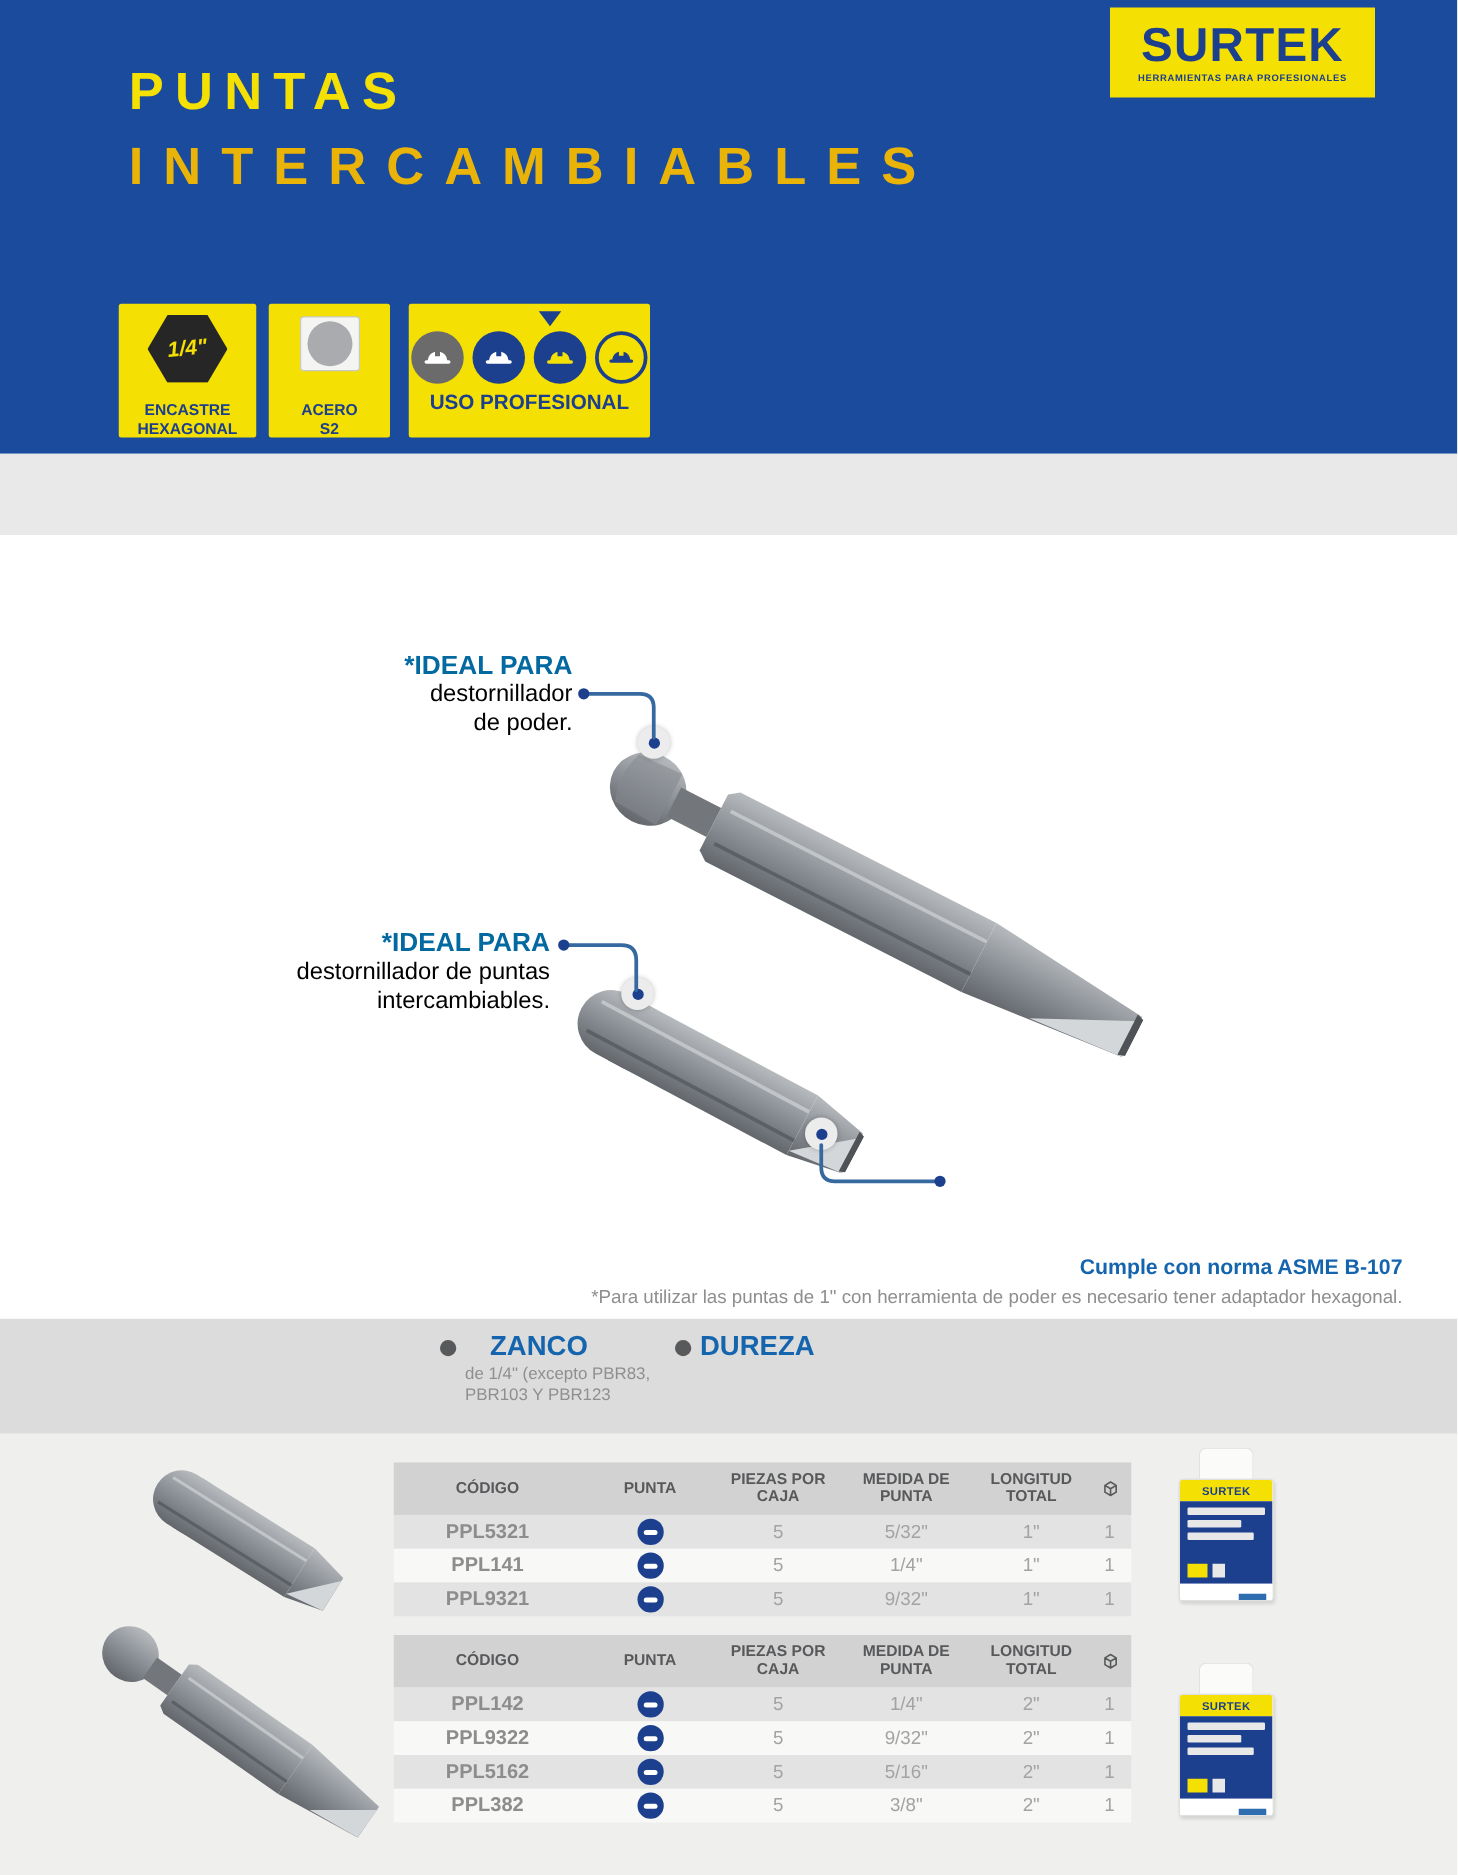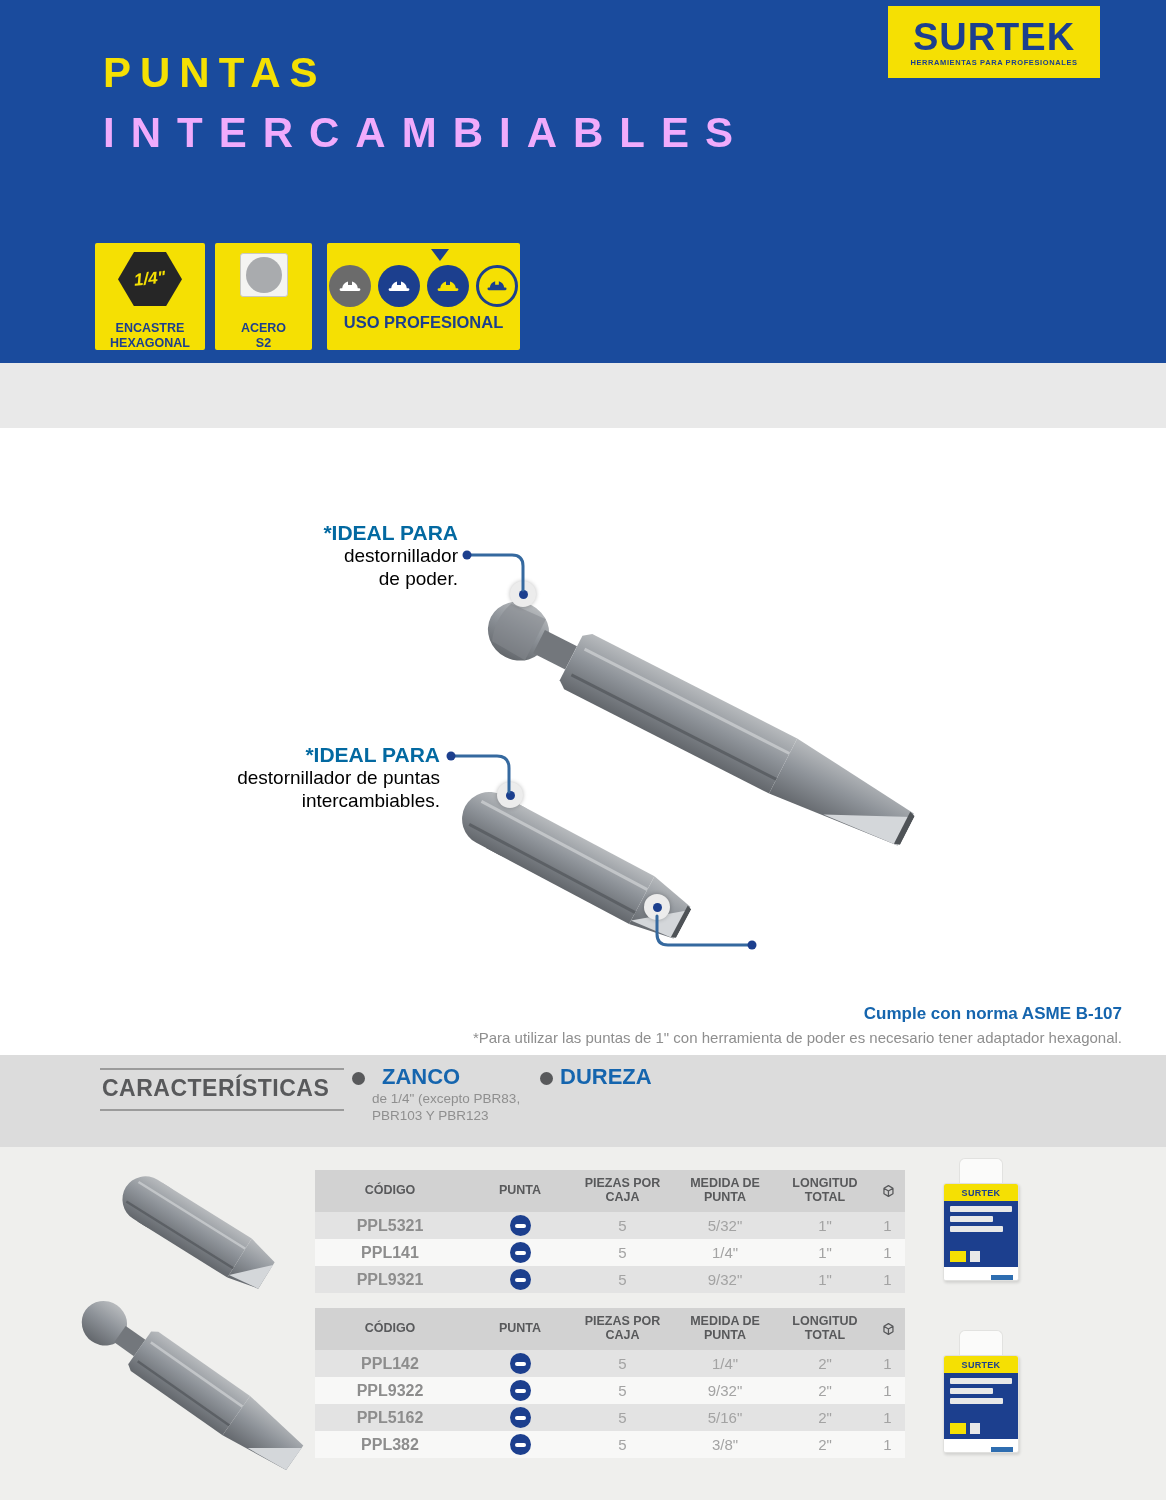--- a/index.html
+++ b/index.html
@@ -7,21 +7,21 @@
         font-family:"Liberation Sans", sans-serif;}
 
   
   .top-header{position:absolute;left:0;top:0;width:1166px;height:363px;background:#1A4B9D;}
   .logo-box{position:absolute;right:66px;top:6px;width:212px;height:72px;background:#F5E003;
             display:flex;flex-direction:column;align-items:center;justify-content:center;}
   .logo-brand{color:#1C3F8E;font-weight:bold;font-size:38px;letter-spacing:1px;line-height:1;}
   .logo-tagline{color:#1C3F8E;font-weight:bold;font-size:7.5px;letter-spacing:.6px;margin-top:2px;}
   .title1{position:absolute;left:103px;top:52px;color:#F5E003;font-weight:bold;
           font-size:42px;letter-spacing:9px;line-height:1;}
-  .title2{position:absolute;left:103px;top:112px;color:#f0abfc;font-weight:bold;
+  .title2{position:absolute;left:103px;top:112px;color:#eab308;font-weight:bold;
           font-size:42px;letter-spacing:16px;line-height:1;}
 
   
   .badge{position:absolute;top:243px;background:#F5E003;border-radius:2px;
          display:flex;flex-direction:column;align-items:center;justify-content:flex-start;}
   .badge-encastre{left:95px;width:110px;height:107px;}
   .badge-acero{left:215px;width:97px;height:107px;}
   .badge-uso{left:327px;width:193px;height:107px;}
   .badge-label{color:#1C3F8E;font-weight:bold;font-size:12.5px;line-height:1.15;text-align:center;}
   .hexagon{width:64px;height:56px;margin-top:9px;background:#262626;
@@ -235,24 +235,23 @@
     <div class="co-title">*IDEAL PARA</div>
     <div class="co-body">destornillador de puntas</div>
     <div class="co-body">intercambiables.</div>
   </div>
 
 
   <div class="norm-text">Cumple con norma ASME B-107</div>
   <div class="footnote-text">*Para utilizar las puntas de 1" con herramienta de poder es necesario tener adaptador hexagonal.</div>
 
   <div class="char-band"></div>
-  <div class="char-heading">CARACTERÍSTICAS</div>
 
   <div class="char-item-bullet" style="left:352px;top:1072px;"></div>
-  <div class="char-item-title" style="left:382px;top:1066px;">ZANCO</div>
+  <div class="char-item-title" style="left:392px;top:1066px;">ZANCO</div>
   <div class="char-item-sub" style="left:372px;top:1091px;">
     <div>de 1/4" (excepto PBR83,</div>
     <div>PBR103 Y PBR123</div>
   </div>
 
   <div class="char-item-bullet" style="left:540px;top:1072px;"></div>
   <div class="char-item-title" style="left:560px;top:1066px;">DUREZA</div>
   <div class="char-item-sub" style="left:560px;top:1156px;">de 50 HRC.</div>
 
   <div class="bottom-area"></div>

